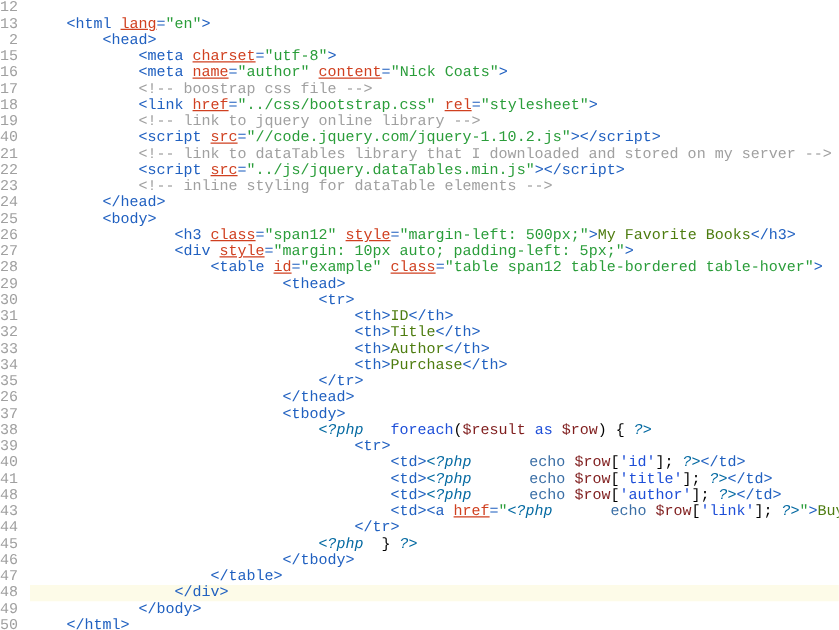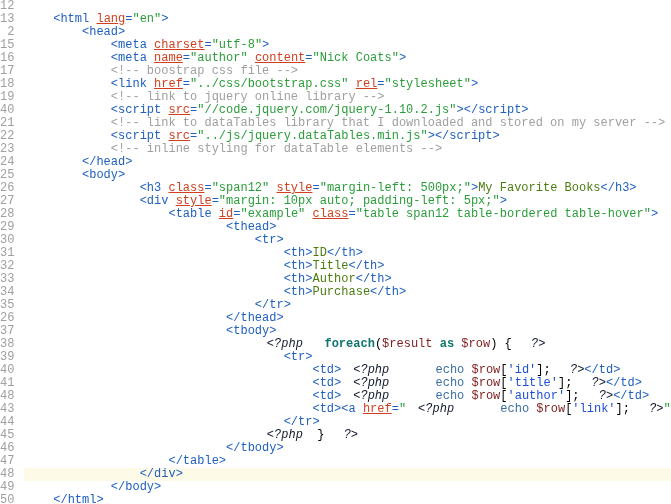--- a/index.html
+++ b/index.html
@@ -35,22 +35,22 @@
   }
   .line.hl {
     background: #fdfbe8;
   }
   
   .t-comment { color: #a0a0a0; }
   .t-tag     { color: #2060c0; }
   .t-attr    { color: #d04020; text-decoration: underline; }
   .t-string  { color: #2a9d3a; }
   .t-text    { color: #4d7c0f; }
-  .t-phpd    { color: #0f172a; font-style: italic; margin-left: 12px; }
-  .t-kw      { color: #0f766e; font-weight: bold; }
+  .t-phpd    { color: #0369a1; font-style: italic; }
+  .t-kw      { color: #1d4ed8; }
   .t-var     { color: #7f1d1d; }
   .t-key     { color: #1d4ed8; }
   .t-op      { color: #000000; }
   .t-fn      { color: #3a6ea5; margin-left: 39px; }
 
   .up        { color: #2060c0; }  
 </style>
 </head>
 <body>
 

